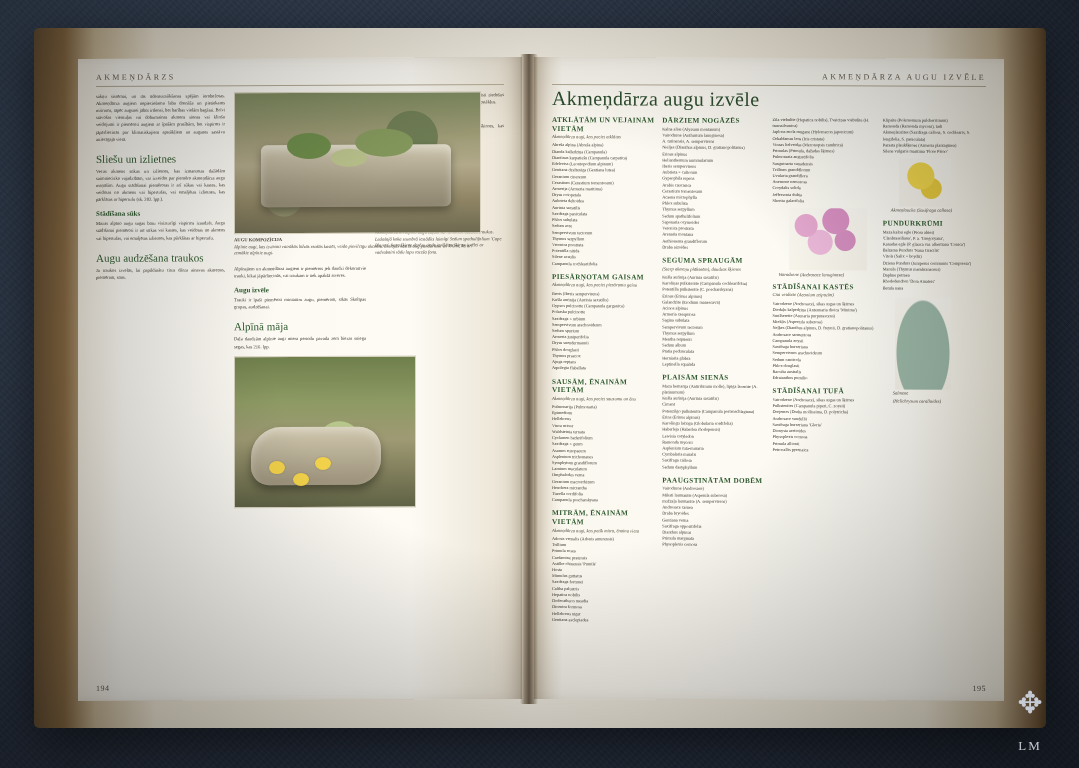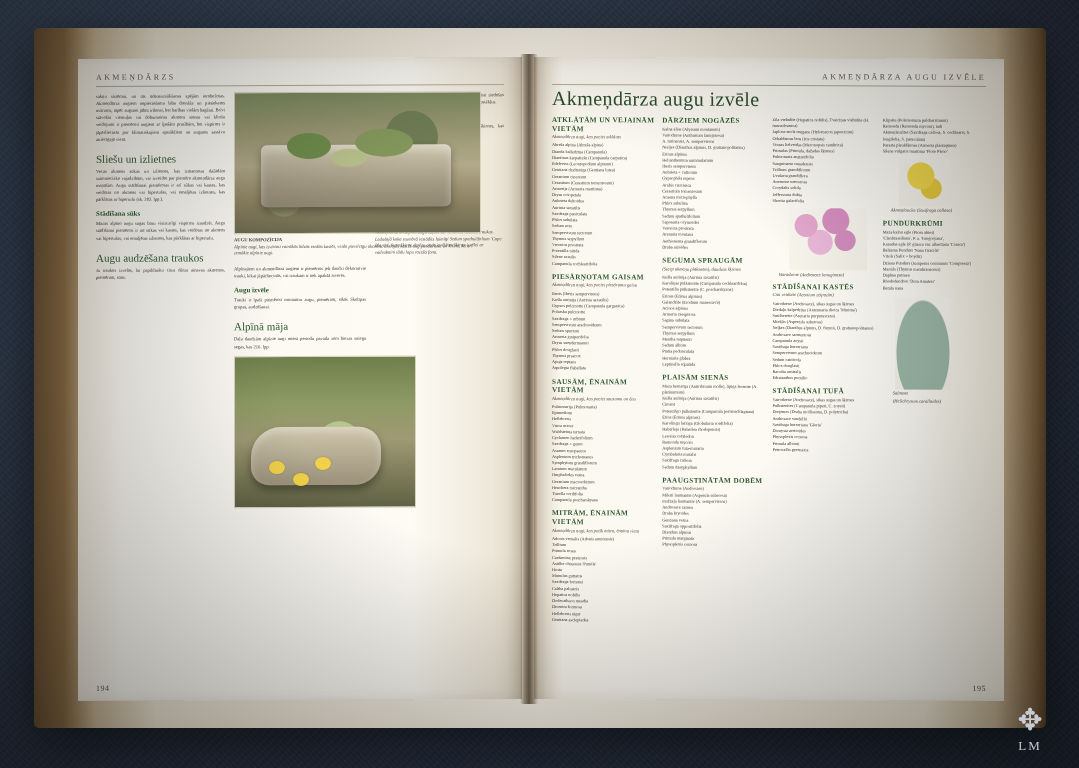--- a/index.html
+++ b/index.html
@@ -145,21 +145,21 @@
     width:56px;height:92px;
     background:
       radial-gradient(ellipse at 50% 60%, #9db9a8 0 26px, rgba(0,0,0,0) 27px),
       linear-gradient(180deg,#fbf9f2,#f6f3e9);
   }
   .logo{
     position:absolute;right:20px;bottom:14px;width:58px;height:72px;color:#cfd6e2;opacity:.92;
     display:flex;flex-direction:column;align-items:center;justify-content:flex-end;
   }
   .logo .mark{font-size:30px;line-height:1;}
-  .logo .lm{font-size:13px;letter-spacing:2px;margin-top:3px;}
+  .logo .lm{font-size:13px;letter-spacing:2px;margin-top:20px;}
 </style>
 </head>
 <body>
 
 <div class="backdrop"></div>
 
 <div class="book">
   <div class="book-edge"></div>
 
   <div class="page page-left">

